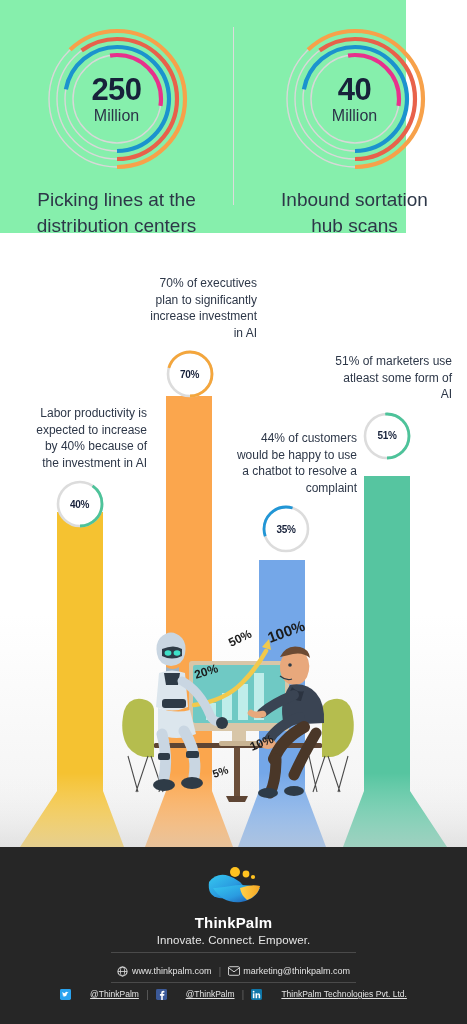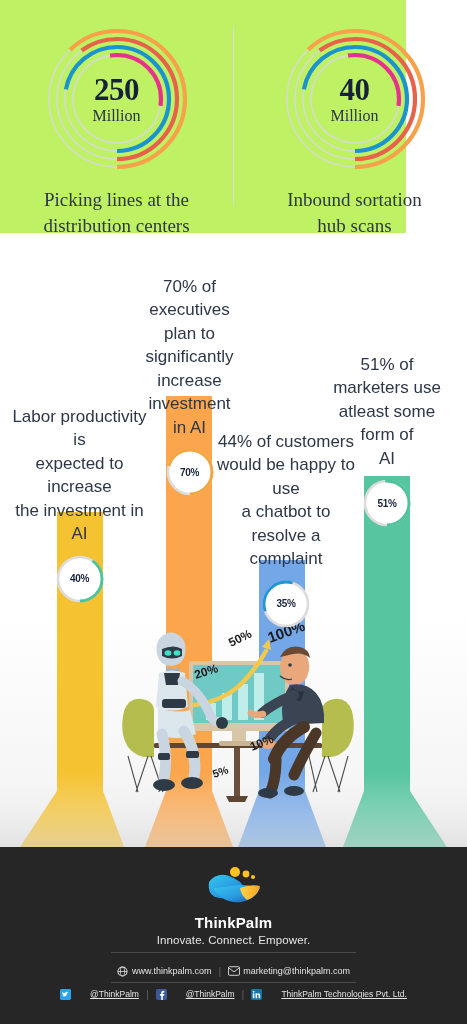--- a/index.html
+++ b/index.html
@@ -8,22 +8,21 @@
     font-family: "Liberation Sans", sans-serif;
     background:#ffffff;
     position:relative;
     overflow:hidden;
   }
   .page { position:relative; width:467px; height:1024px; }
 
   
   .top-panel{
     position:absolute; left:0; top:0; width:406px; height:233px;
-    background:#bef264;
-    font-family:Liberation Serif, serif;
+    background:#86efac;
   }
   .top-divider{
     position:absolute; left:233px; top:27px; width:1px; height:178px;
     background:#dcdcdc;
   }
   .stat-block{ position:absolute; top:24px; width:233px; }
   .stat-block.left{ left:0; }
   .stat-block.right{ left:238px; }
   .donut-wrap{ position:relative; width:150px; height:150px; margin:0 auto; }
   .donut-wrap svg{ display:block; width:150px; height:150px; }
@@ -43,21 +42,21 @@
   .mid{
     position:absolute; left:0; top:233px; width:467px; height:614px;
     background:linear-gradient(180deg,#ffffff 0%,#ffffff 62%,#f6f6f6 88%,#ededed 100%);
     overflow:hidden;
   }
   .bars{ position:absolute; left:0; top:0; width:467px; height:614px; }
   .bars svg{ display:block; }
 
   .callout{ position:absolute; text-align:center; }
   .callout .ctext{
-    font-size:17px; color:#2d3748; line-height:1.38;
+    font-size:12px; color:#2d3748; line-height:1.38;text-align:right;
   }
   .pct-wrap{ position:relative; margin:7px auto 0; }
   .pct-wrap svg{ display:block; }
   .pct-center{
     position:absolute; left:0; top:0; width:100%; height:100%;
     display:flex; align-items:center; justify-content:center;
   }
   .pct-num{ font-size:10px; font-weight:bold; color:#17213a; letter-spacing:-0.3px; }
 
   
@@ -264,20 +263,21 @@
           <text x="134" y="148" font-size="12" transform="rotate(-22 134 148)">10%</text>
           <text x="96" y="175" font-size="11" transform="rotate(-18 96 175)">5%</text>
         </g>
       </svg>
     </div>
 
     <div class="callout" style="left:12px; top:172px; width:135px;">
       <div class="ctext">
         <div>Labor productivity is</div>
         <div>expected to increase</div>
+        <div>by 40% because of</div>
         <div>the investment in AI</div>
       </div>
       <div class="pct-wrap" style="width:52px;height:52px;">
         <svg viewBox="0 0 52 52" width="52" height="52">
           <circle cx="26" cy="26" r="22" fill="#ffffff" stroke="#dcdcdc" stroke-width="2.6"></circle>
           <g transform="rotate(-90 26 26)">
             <circle cx="26" cy="26" r="22" fill="none" stroke="#4DC39A" stroke-width="2.8" stroke-dasharray="55.3 83" stroke-linecap="butt" transform="scale(-1,1) translate(-52,0)"></circle>
           </g>
         </svg>
         <div class="pct-center">

